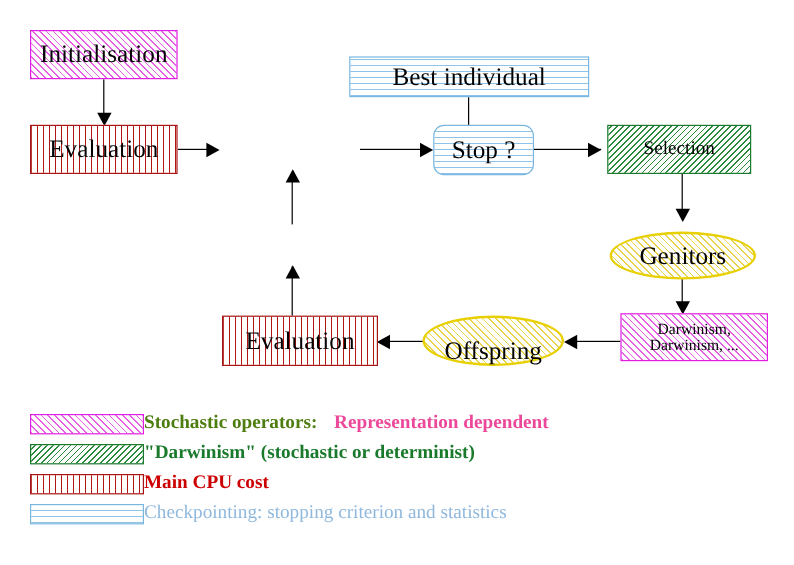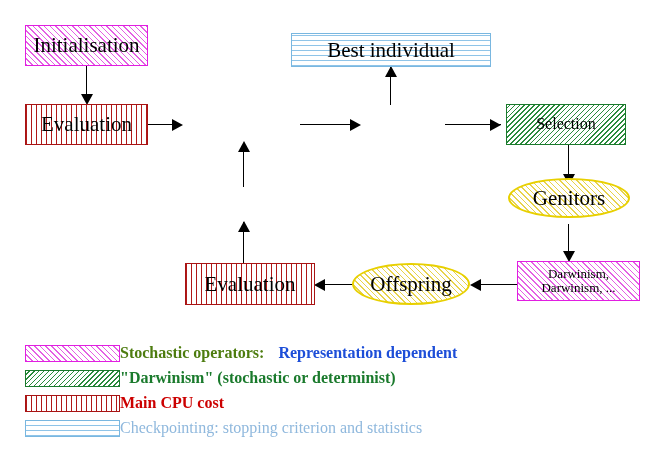--- a/index.html
+++ b/index.html
@@ -151,53 +151,56 @@
 
   <div class="node fill-magenta" style="left:25px; top:25px; width:123px; height:41px; font-size:21px;">
     <span>Initialisation</span>
   </div>
 
   <div class="node fill-red" style="left:25px; top:104px; width:123px; height:41px; font-size:21px;">
     <span>Evaluation</span>
   </div>
 
 
-  <div class="node fill-blue" style="left:291px; top:33px; width:200px; height:34px; font-size:21px;">
+  <div class="node fill-blue" style="left:291px; top:47px; width:200px; height:34px; font-size:21px;">
     <span>Best individual</span>
   </div>
 
+  <div class="node fill-blue rounded" style="left:361px; top:104px; width:84px; height:42px; font-size:21px;">
+    <span>Stop ?</span>
+  </div>
 
   <div class="node fill-green" style="left:506px; top:104px; width:120px; height:41px; font-size:16px;">
     <span>Selection</span>
   </div>
 
-  <div class="node fill-yellow ellipse" style="left:508px; top:178px; width:122px; height:40px; font-size:21px;justify-content:center;">
+  <div class="node fill-yellow ellipse" style="left:508px; top:193px; width:122px; height:40px; font-size:21px;justify-content:center;">
     <span>Genitors</span>
   </div>
 
   <div class="node fill-magenta" style="left:517px; top:261px; width:123px; height:40px; font-size:13px; flex-direction:column;">
     <span>Darwinism,</span>
     <span>Darwinism, ...</span>
   </div>
 
-  <div class="node fill-yellow ellipse" style="left:352px; top:263px; width:118px; height:42px; font-size:21px;">
+  <div class="node fill-yellow ellipse" style="left:352px; top:263px; width:118px; height:42px; font-size:21px;align-items:flex-end;">
     <span>Offspring</span>
   </div>
 
   <div class="node fill-red" style="left:185px; top:263px; width:130px; height:42px; font-size:21px;">
     <span>Evaluation</span>
   </div>
 
 
   <div>
 
     <div class="legend-swatch fill-magenta" style="left:25px; top:345px;"></div>
     <div class="legend-text" style="top:344px;">
       <span style="color:#4d7c0f;">Stochastic operators:</span>
-      <span style="color:#1d4ed8; margin-left:10px;">Representation dependent</span>
+      <span style="color:#ec4899; margin-left:10px;">Representation dependent</span>
     </div>
 
     <div class="legend-swatch fill-green" style="left:25px; top:370px;"></div>
     <div class="legend-text" style="top:369px;">
       <span style="color:#1a7a2c;">"Darwinism" (stochastic or determinist)</span>
     </div>
 
     <div class="legend-swatch fill-red" style="left:25px; top:395px;"></div>
     <div class="legend-text" style="top:394px;">
       <span style="color:#cc0000;">Main CPU cost</span>

